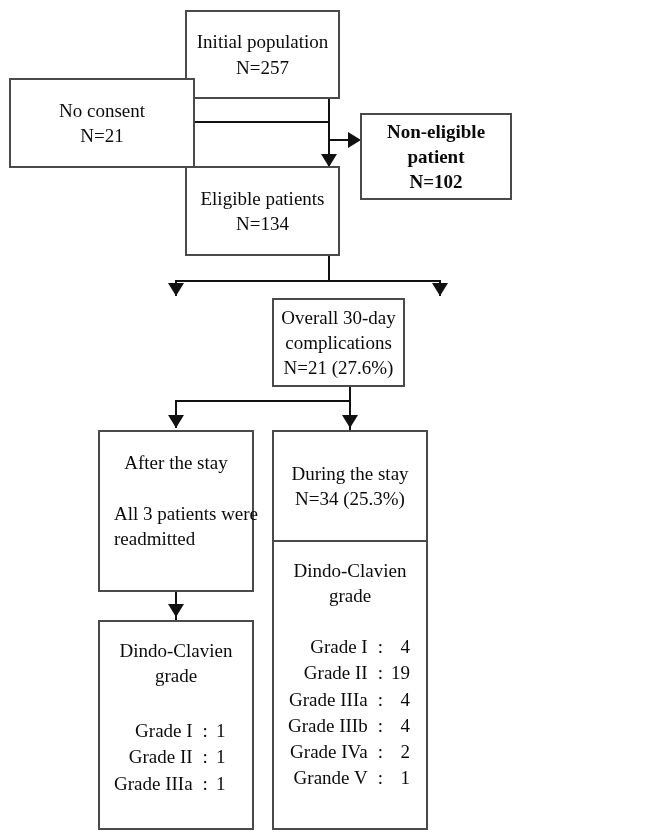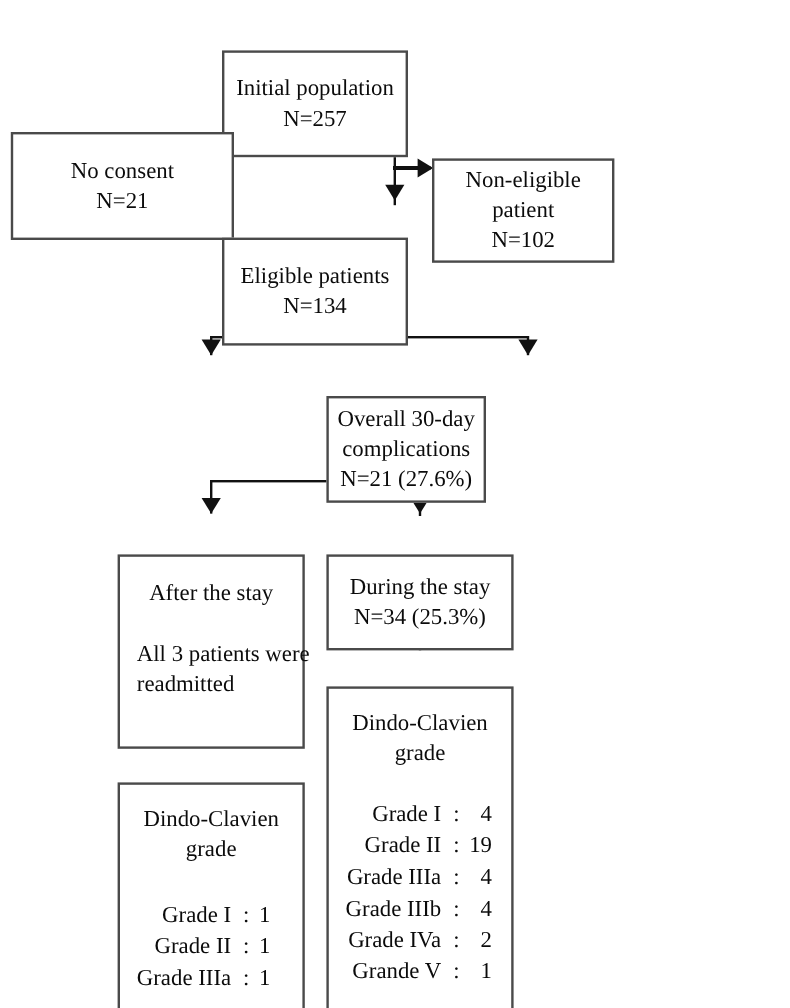--- a/index.html
+++ b/index.html
@@ -24,21 +24,20 @@
     border: 2px solid #4a4a4a;
     background: #ffffff;
     display: flex;
     flex-direction: column;
     justify-content: center;
     align-items: center;
     text-align: center;
     font-size: 19px;
     line-height: 1.32;
     z-index: 3;
-    margin-top: 32px;
   }
   .node .ln {
     display: block;
     white-space: nowrap;
   }
   .node.topalign {
     justify-content: flex-start;
   }
   .block {
     width: 100%;
@@ -194,21 +193,21 @@
   <div class="node" style="left:185px; top:10px; width:155px; height:89px;">
     <span class="ln">Initial population</span>
     <span class="ln">N=257</span>
   </div>
 
   <div class="node" style="left:9px; top:78px; width:186px; height:90px;">
     <span class="ln">No consent</span>
     <span class="ln">N=21</span>
   </div>
 
-  <div class="node" style="left:360px; top:100px; width:152px; height:87px;">
+  <div class="node" style="left:360px; top:113px; width:152px; height:87px;font-weight:bold;">
     <span class="ln">Non-eligible</span>
     <span class="ln">patient</span>
     <span class="ln">N=102</span>
   </div>
 
   <div class="node" style="left:185px; top:166px; width:155px; height:90px;">
     <span class="ln">Eligible patients</span>
     <span class="ln">N=134</span>
   </div>
 
@@ -223,21 +222,21 @@
     <div class="block">
       <span class="ln">After the stay</span>
     </div>
     <div class="gap-md"></div>
     <div class="block left-align">
       <span class="ln">All 3 patients were</span>
       <span class="ln">readmitted</span>
     </div>
   </div>
 
-  <div class="node" style="left:272px; top:430px; width:156px; height:80px;">
+  <div class="node" style="left:272px; top:430px; width:156px; height:112px;">
     <span class="ln">During the stay</span>
     <span class="ln">N=34 (25.3%)</span>
   </div>
 
   <div class="node topalign" style="left:272px; top:540px; width:156px; height:290px; padding-top:16px;">
     <div class="block">
       <span class="ln">Dindo-Clavien</span>
       <span class="ln">grade</span>
     </div>
     <div class="gap-md"></div>

